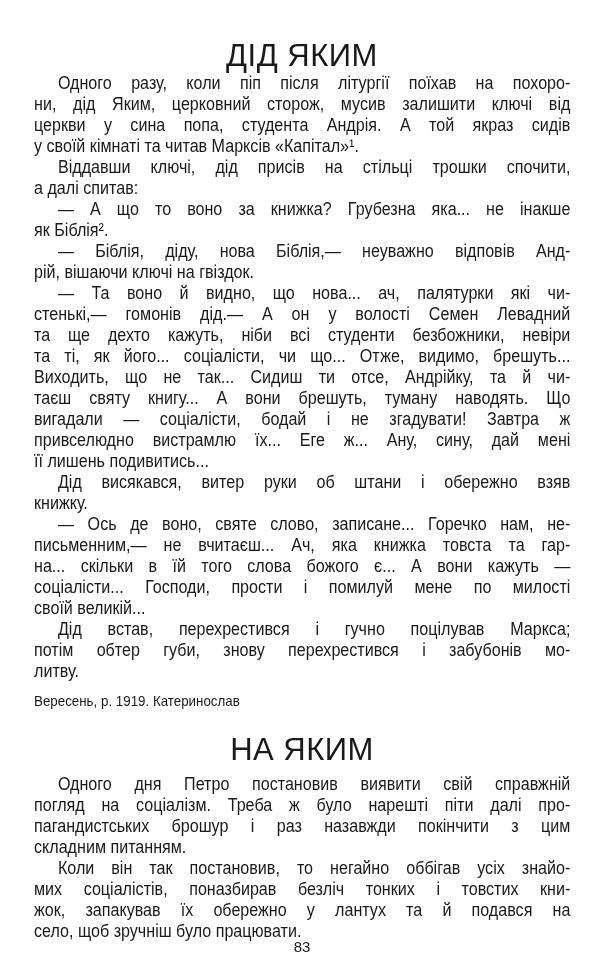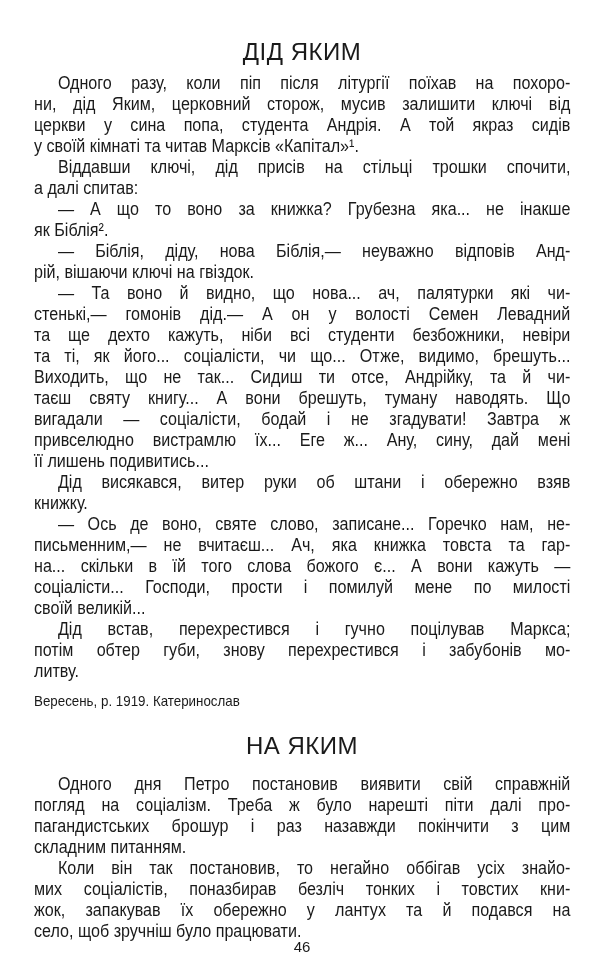--- a/index.html
+++ b/index.html
@@ -1,20 +1,20 @@
 <!DOCTYPE html>
 <html><head>
 <meta charset="utf-8">
 <style>
   html, body { margin: 0; padding: 0; background: #ffffff; }
   body { width: 600px; height: 962px; position: relative; overflow: hidden; color: #1a1a1a; }
   .page { position: absolute; left: 34px; top: 0; width: 536px; }
   .title {
     position: absolute; left: 0; width: 536px; text-align: center;
-    font-family: "Liberation Sans", sans-serif; font-size: 24px; letter-spacing: 0.5px;
+    font-family: "Liberation Sans", sans-serif; font-size: 31px; letter-spacing: 0.5px;
     font-weight: normal; color: #1a1a1a;
   }
   .title.t1 { top: 38px; }
   .title.t2 { top: 704px; }
   .line {
     position: absolute; left: 0; width: 536px; height: 21px;
     font-family: "Liberation Sans", sans-serif; font-size: 17.5px; line-height: 21px;
     white-space: nowrap; text-align: justify; text-align-last: justify;
     transform: scaleX(0.92); transform-origin: left center; width: 583px;
   }
@@ -77,14 +77,14 @@
     <div class="line indent" style="top:774px">Одного дня Петро постановив виявити свій справжній</div>
     <div class="line" style="top:795px">погляд на соціалізм. Треба ж було нарешті піти далі про-</div>
     <div class="line" style="top:816px">пагандистських брошур і раз назавжди покінчити з цим</div>
     <div class="line last" style="top:837px">складним питанням.</div>
     <div class="line indent" style="top:858px">Коли він так постановив, то негайно оббігав усіх знайо-</div>
     <div class="line" style="top:879px">мих соціалістів, поназбирав безліч тонких і товстих кни-</div>
     <div class="line" style="top:900px">жок, запакував їх обережно у лантух та й подався на</div>
     <div class="line last" style="top:921px">село, щоб зручніш було працювати.</div>
   </div>
 
-  <div class="pagenum" style="top:938px">46</div>
+  <div class="pagenum" style="top:938px">83</div>
 </div>
 
 </body></html>

